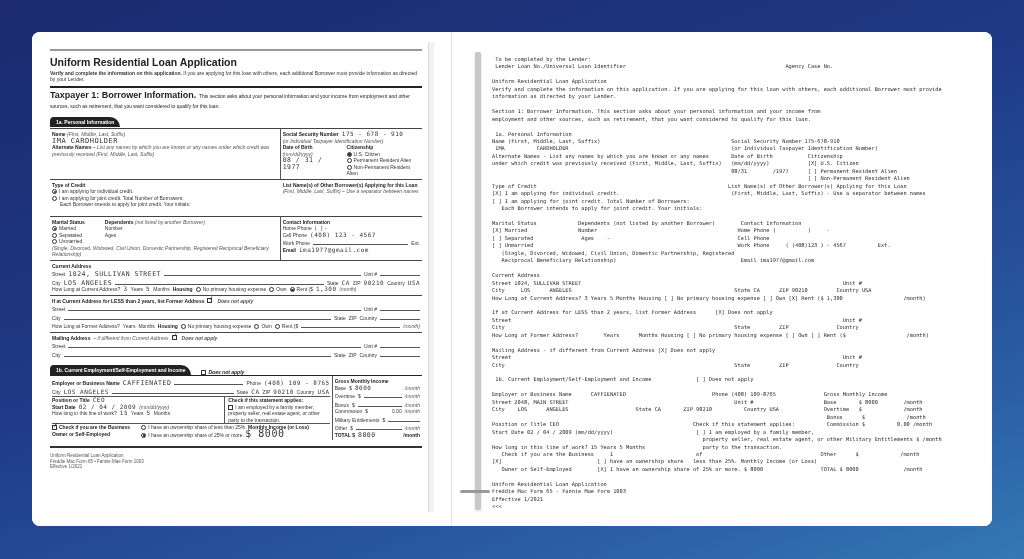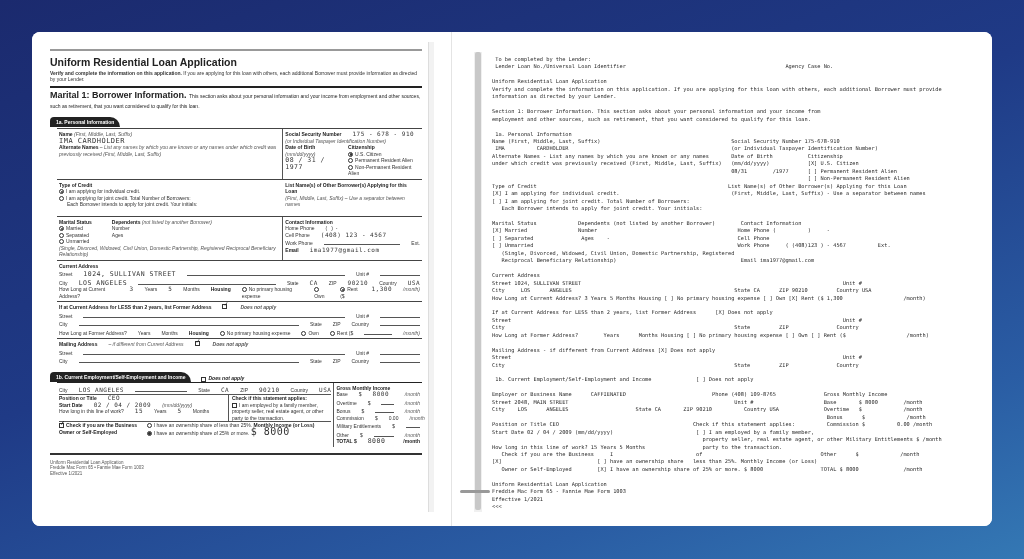--- a/index.html
+++ b/index.html
@@ -22,27 +22,27 @@
   .scan-topline { position: absolute; left: 18px; top: 17px; width: 372px; border-top: 2px solid #999; }
   .f-title { font-size: 10.5px; font-weight: bold; color: #222; margin-top: 4px; }
   .f-sub { font-size: 5px; color: #333; line-height: 6px; margin-top: 2px; }
   .f-sub b { font-weight: bold; }
   .f-rule { border-top: 2px solid #222; margin-top: 4px; }
   .f-sec { font-size: 9px; font-weight: bold; margin-top: 2px; }
   .f-sec span { font-size: 5px; font-weight: normal; }
   .tab { display: inline-block; background: #222; color: #fff; font-size: 5px; font-weight: bold; padding: 2px 6px; border-radius: 4px 10px 0 0; margin-top: 5px; }
   .tab-row { display: flex; align-items: flex-end; gap: 10px; }
   .tab-row .na { font-size: 5px; font-style: italic; font-weight: bold; }
-  .box { border-top: 1px solid #444; display: flex; margin-left: 7px; }
+  .box { border-top: 1px solid #444; display: flex; }
   .col { padding: 2px 2px; font-size: 5px; line-height: 6.5px; color: #333; }
   .col.l { border-right: 1px solid #555; }
   .lbl { font-weight: bold; color: #222; }
   .it { font-style: italic; color: #555; }
   .hw { font-family: "DejaVu Sans Mono", monospace; color: #333; font-size: 7px; letter-spacing: 0.5px; }
-  .row { display: flex; align-items: baseline; gap: 11px; }
+  .row { display: flex; align-items: baseline; gap: 3px; }
   .line { border-bottom: 1px solid #555; flex: 1; min-height: 7px; }
   .chk { display: inline-block; width: 5px; height: 5px; border: 0.8px solid #333; border-radius: 50%; vertical-align: middle; margin-right: 2px; position: relative; }
   .chk.on::after { content: ""; position: absolute; left: 0.5px; top: 0.5px; width: 2.5px; height: 2.5px; background: #333; border-radius: 50%; }
   .sq { display: inline-block; width: 5px; height: 5px; border: 0.8px solid #333; vertical-align: middle; margin-right: 2px; position: relative; }
   .sq.on::after { content: "✓"; position: absolute; left: 0; top: -4px; font-size: 6px; color: #222; }
   .foot { font-size: 4.5px; line-height: 5.5px; color: #555; margin-top: 6px; border-top: 2px solid #333; padding-top: 5px; }
   .scroll-l { position: absolute; left: 396px; top: 10px; width: 6px; height: 470px; background: #f2f2f2; border-left: 1px solid #ddd; }
 
   
   .ocr {
@@ -61,21 +61,21 @@
 <body>
 
 <div class="card">
 
   <div class="scan">
     <div class="scan-topline"></div>
     <div class="scan-inner">
       <div class="f-title">Uniform Residential Loan Application</div>
       <div class="f-sub"><b>Verify and complete the information on this application.</b><span> If you are applying for this loan with others, each additional Borrower must provide information as directed by your Lender.</span></div>
       <div class="f-rule"></div>
-      <div class="f-sec"><span style="font-size:9px;font-weight:bold">Marital 1: Borrower Information.</span> <span>This section asks about your personal information and your income from employment and other sources, such as retirement, that you want considered to qualify for this loan.</span></div>
+      <div class="f-sec"><span style="font-size:9px;font-weight:bold">Taxpayer 1: Borrower Information.</span> <span>This section asks about your personal information and your income from employment and other sources, such as retirement, that you want considered to qualify for this loan.</span></div>
 
       <div class="tab">1a. Personal Information</div>
 
       
       <div class="box">
         <div class="col l" style="width:62%">
           <div><span class="lbl">Name</span> <span class="it">(First, Middle, Last, Suffix)</span></div>
           <div class="hw">IMA CARDHOLDER</div>
           <div><span class="lbl">Alternate Names</span> <span class="it">– List any names by which you are known or any names under which credit was previously received (First, Middle, Last, Suffix)</span></div>
         </div>
@@ -255,20 +255,27 @@
         </div>
       </div>
 
       
       <div class="tab-row">
         <div class="tab">1b. Current Employment/Self-Employment and Income</div>
         <div class="na"><span class="sq"></span><span>Does not apply</span></div>
       </div>
       <div class="box" style="border-top:1.5px solid #222">
         <div class="col l" style="width:76%">
+          <div class="row">
+              <span class="lbl">Employer or Business Name</span>
+              <span class="hw" style="font-size:6.5px">CAFFIENATED</span>
+              <span class="line"></span>
+              <span>Phone</span>
+              <span class="hw" style="font-size:6px">(408) 109 - 8765</span>
+            </div>
           <div class="row">
               <span>City</span>
               <span class="hw" style="font-size:6px">LOS ANGELES</span>
               <span class="line"></span>
               <span>State</span>
               <span class="hw" style="font-size:6px">CA</span>
               <span>ZIP</span>
               <span class="hw" style="font-size:6px">90210</span>
               <span>Country</span>
               <span class="hw" style="font-size:6px">USA</span>

